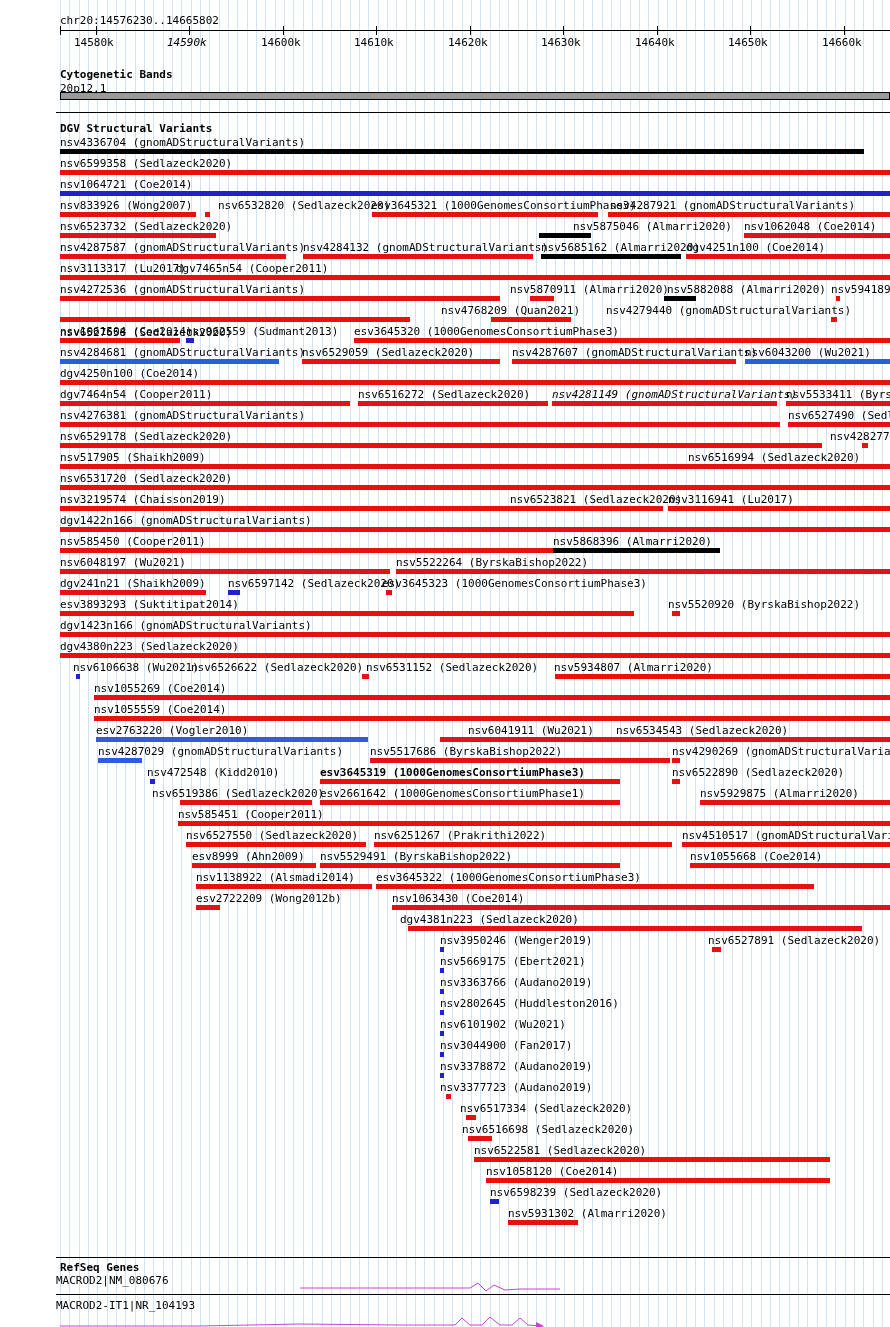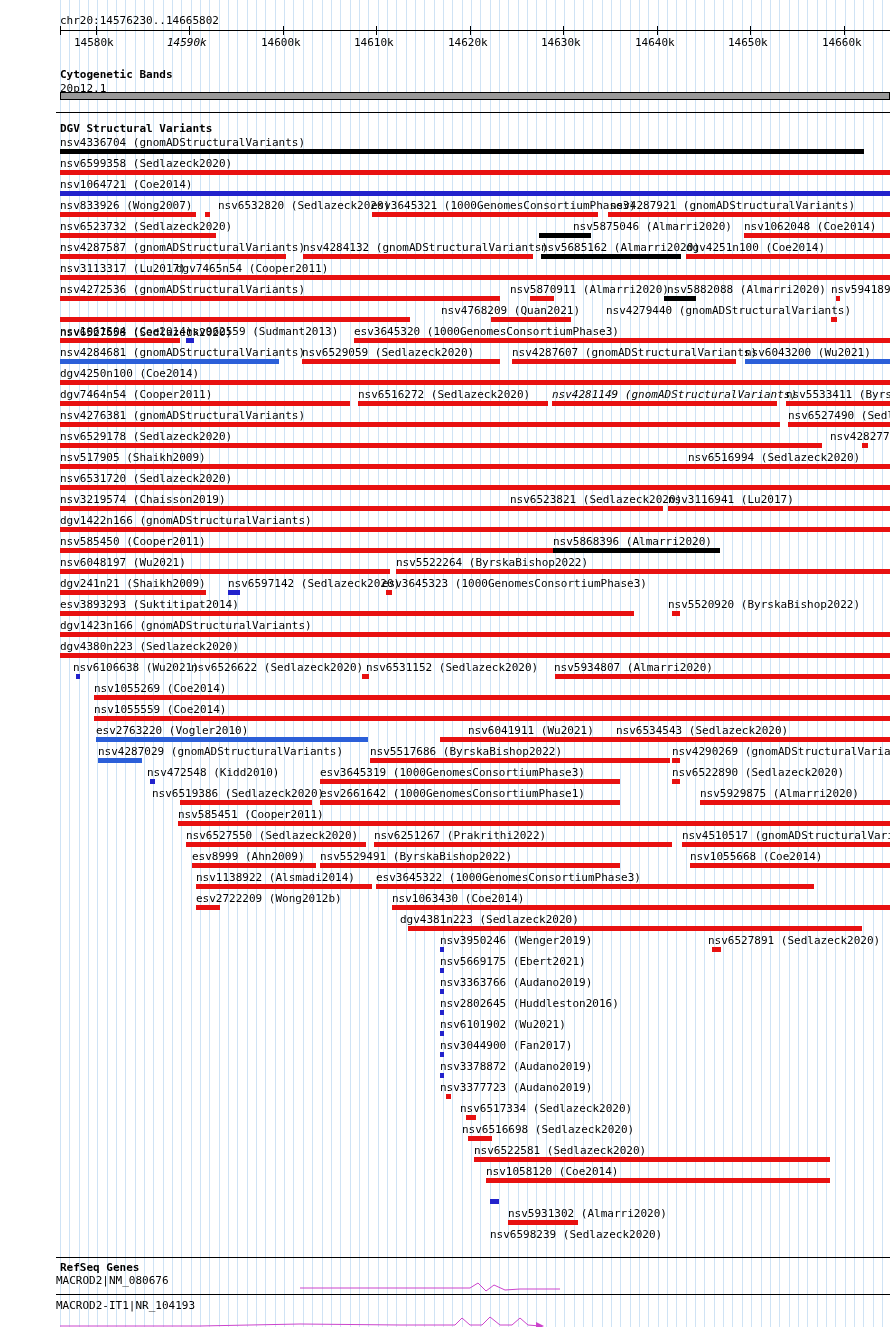--- a/index.html
+++ b/index.html
@@ -293,21 +293,21 @@
       <div class="track-label" style="left: 616px; top: 724px;">nsv6534543 (Sedlazeck2020)</div>
       <div class="bar red" style="left: 620px; top: 737px; width: 270px;"></div>
       <div class="track-label" style="left: 98px; top: 745px;">nsv4287029 (gnomADStructuralVariants)</div>
       <div class="bar lblue" style="left: 98px; top: 758px; width: 44px;"></div>
       <div class="track-label" style="left: 370px; top: 745px;">nsv5517686 (ByrskaBishop2022)</div>
       <div class="bar red" style="left: 370px; top: 758px; width: 300px;"></div>
       <div class="track-label" style="left: 672px; top: 745px;">nsv4290269 (gnomADStructuralVariants)</div>
       <div class="bar red" style="left: 672px; top: 758px; width: 8px;"></div>
       <div class="track-label" style="left: 147px; top: 766px;">nsv472548 (Kidd2010)</div>
       <div class="bar dblue" style="left: 150px; top: 779px; width: 5px;"></div>
-      <div class="track-label" style="left: 320px; top: 766px;">esv3645319 (1000GenomesConsortiumPhase3)</div>
+      <div class="track-label" style="left: 320px; top: 766px; font-weight: bold;">esv3645319 (1000GenomesConsortiumPhase3)</div>
       <div class="bar red" style="left: 320px; top: 779px; width: 300px;"></div>
       <div class="track-label" style="left: 672px; top: 766px;">nsv6522890 (Sedlazeck2020)</div>
       <div class="bar red" style="left: 672px; top: 779px; width: 8px;"></div>
       <div class="track-label" style="left: 152px; top: 787px;">nsv6519386 (Sedlazeck2020)</div>
       <div class="bar red" style="left: 180px; top: 800px; width: 132px;"></div>
       <div class="track-label" style="left: 320px; top: 787px;">esv2661642 (1000GenomesConsortiumPhase1)</div>
       <div class="bar red" style="left: 320px; top: 800px; width: 300px;"></div>
       <div class="track-label" style="left: 700px; top: 787px;">nsv5929875 (Almarri2020)</div>
       <div class="bar red" style="left: 700px; top: 800px; width: 190px;"></div>
       <div class="track-label" style="left: 178px; top: 808px;">nsv585451 (Cooper2011)</div>
@@ -353,21 +353,21 @@
       <div class="track-label" style="left: 440px; top: 1081px;">nsv3377723 (Audano2019)</div>
       <div class="bar red" style="left: 446px; top: 1094px; width: 5px;"></div>
       <div class="track-label" style="left: 460px; top: 1102px;">nsv6517334 (Sedlazeck2020)</div>
       <div class="bar red" style="left: 466px; top: 1115px; width: 10px;"></div>
       <div class="track-label" style="left: 462px; top: 1123px;">nsv6516698 (Sedlazeck2020)</div>
       <div class="bar red" style="left: 468px; top: 1136px; width: 24px;"></div>
       <div class="track-label" style="left: 474px; top: 1144px;">nsv6522581 (Sedlazeck2020)</div>
       <div class="bar red" style="left: 474px; top: 1157px; width: 356px;"></div>
       <div class="track-label" style="left: 486px; top: 1165px;">nsv1058120 (Coe2014)</div>
       <div class="bar red" style="left: 486px; top: 1178px; width: 344px;"></div>
-      <div class="track-label" style="left: 490px; top: 1186px; margin-top: 42px;">nsv6598239 (Sedlazeck2020)</div>
+      <div class="track-label" style="left: 490px; top: 1186px;">nsv6598239 (Sedlazeck2020)</div>
       <div class="bar dblue" style="left: 490px; top: 1199px; width: 9px;"></div>
       <div class="track-label" style="left: 508px; top: 1207px;">nsv5931302 (Almarri2020)</div>
       <div class="bar red" style="left: 508px; top: 1220px; width: 70px;"></div>
     </div>
 
   <div class="hr" style="left:56px;top:1257px;width:834px;"></div>
   <div class="section-title" style="left:60px;top:1261px;">RefSeq Genes</div>
   <div class="sub-label" style="left:56px;top:1274px;">MACROD2|NM_080676</div>
   <div class="hr" style="left:56px;top:1294px;width:834px;"></div>
   <div class="sub-label" style="left:56px;top:1299px;">MACROD2-IT1|NR_104193</div>

